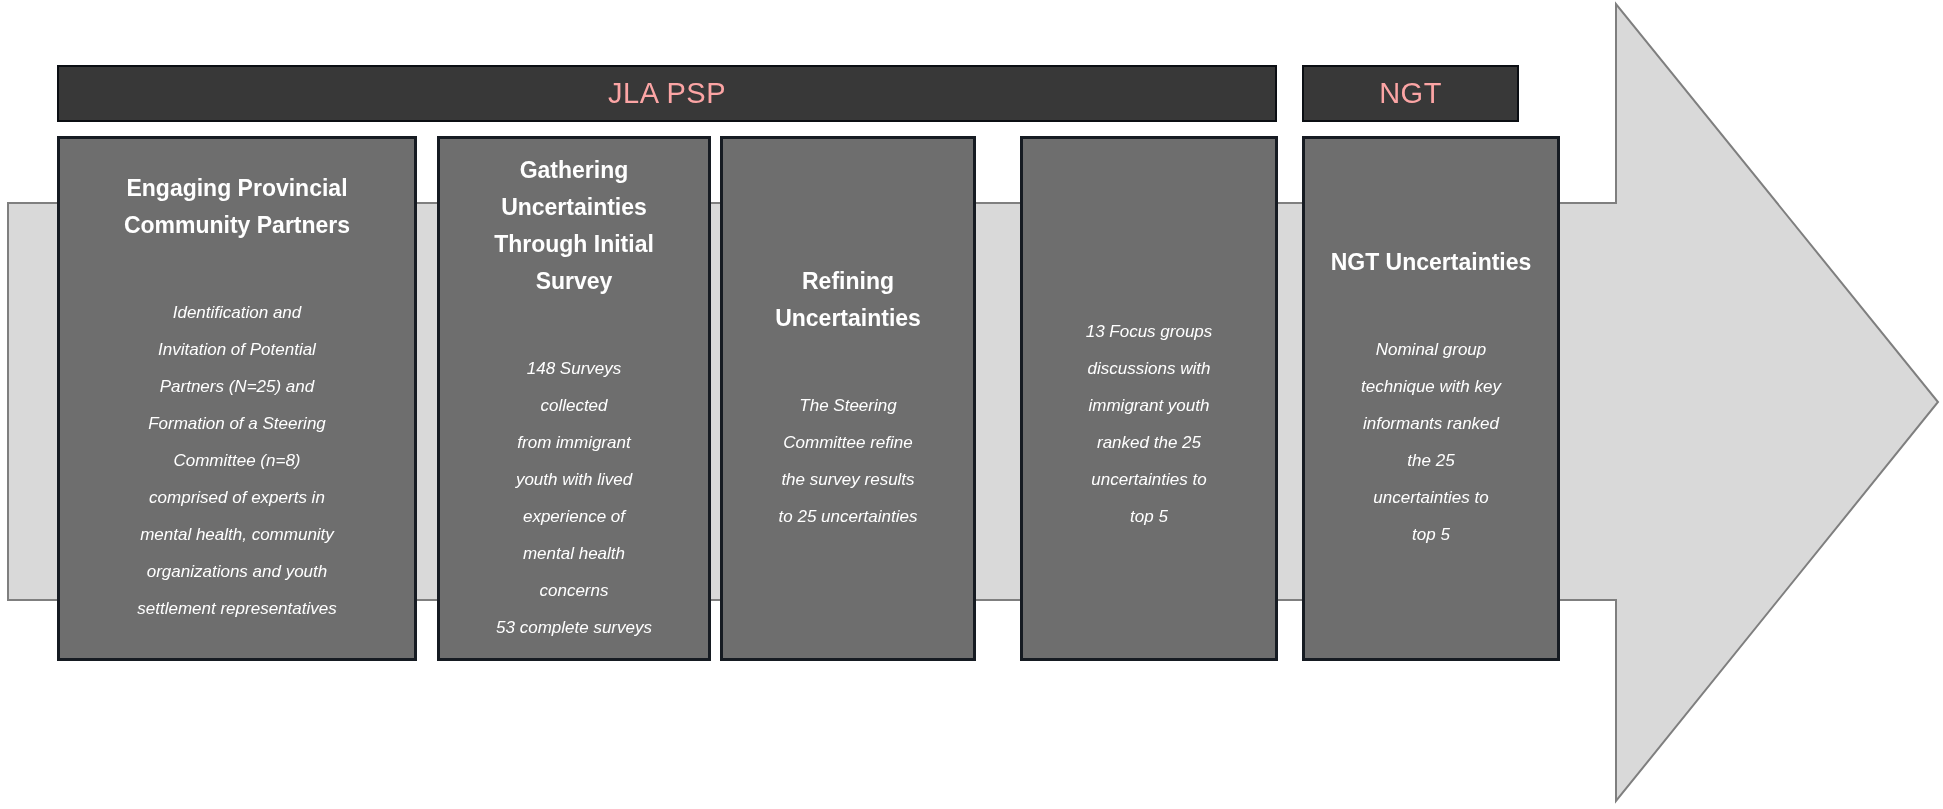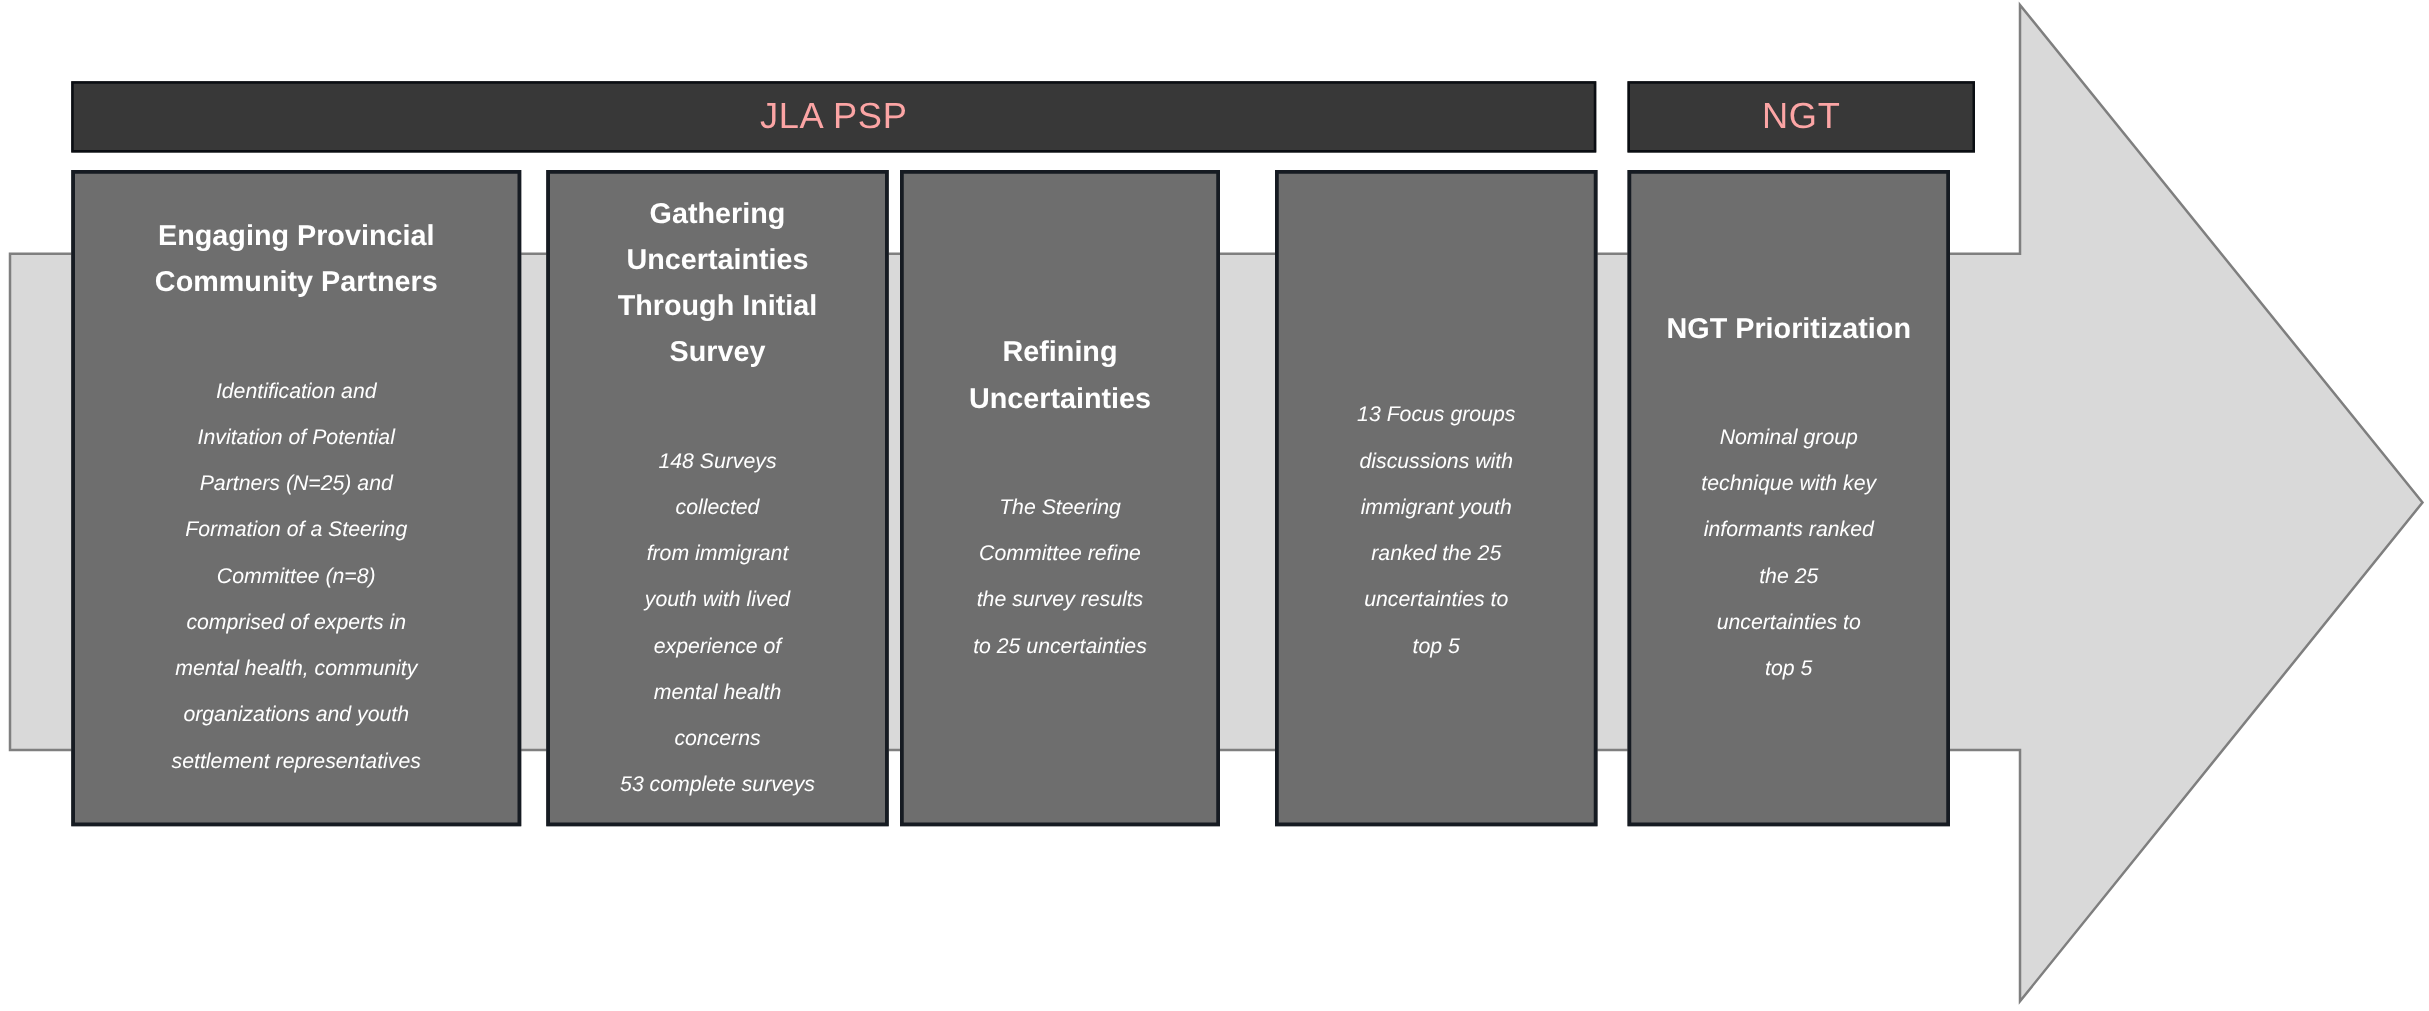--- a/index.html
+++ b/index.html
@@ -11,21 +11,21 @@
   .arrow-svg { position:absolute; left:0; top:0; }
   .arrow-shape { fill:var(--arrow-fill,#d9d9d9); stroke:var(--arrow-stroke,#7f7f7f); stroke-width:2; }
 
   .phase-bar {
     position:absolute; top:65px; height:57px; box-sizing:border-box;
     background:var(--phase-fill,#383838); border:2px solid var(--phase-border,#0b0e13);
     color:#fca5a5; display:flex; align-items:center; justify-content:center;
     font-size:29px; letter-spacing:0.5px;
   }
   .phase-jla { left:57px;  width:1220px; }
-  .phase-ngt { left:1302px; width:278px; }
+  .phase-ngt { left:1302px; width:217px; }
 
   .stage {
     position:absolute; top:136px; height:525px; box-sizing:border-box;
     background:var(--stage-fill,#6e6e6e); border:3px solid var(--stage-border,#161b22);
     color:var(--stage-text,#ffffff);
     display:flex; flex-direction:column; align-items:center; justify-content:center;
     text-align:center; padding:0 6px;
   }
   .stage .stage-title { font-weight:bold; font-size:23px; line-height:37px; white-space:pre-line; }
   .stage .stage-body  { font-style:italic;  font-size:17px; line-height:37px; white-space:pre-line; margin-top:50px; }
@@ -100,21 +100,21 @@
   <div class="stage s4">
     <div class="stage-body">13 Focus groups
 discussions with
 immigrant youth
 ranked the 25
 uncertainties to
 top 5</div>
   </div>
 
   <div class="stage s5">
-    <div class="stage-title">NGT Prioritization</div>
+    <div class="stage-title">NGT Uncertainties</div>
     <div class="stage-body">Nominal group
 technique with key
 informants ranked
 the 25
 uncertainties to
 top 5</div>
   </div>
 
 
 </div>

